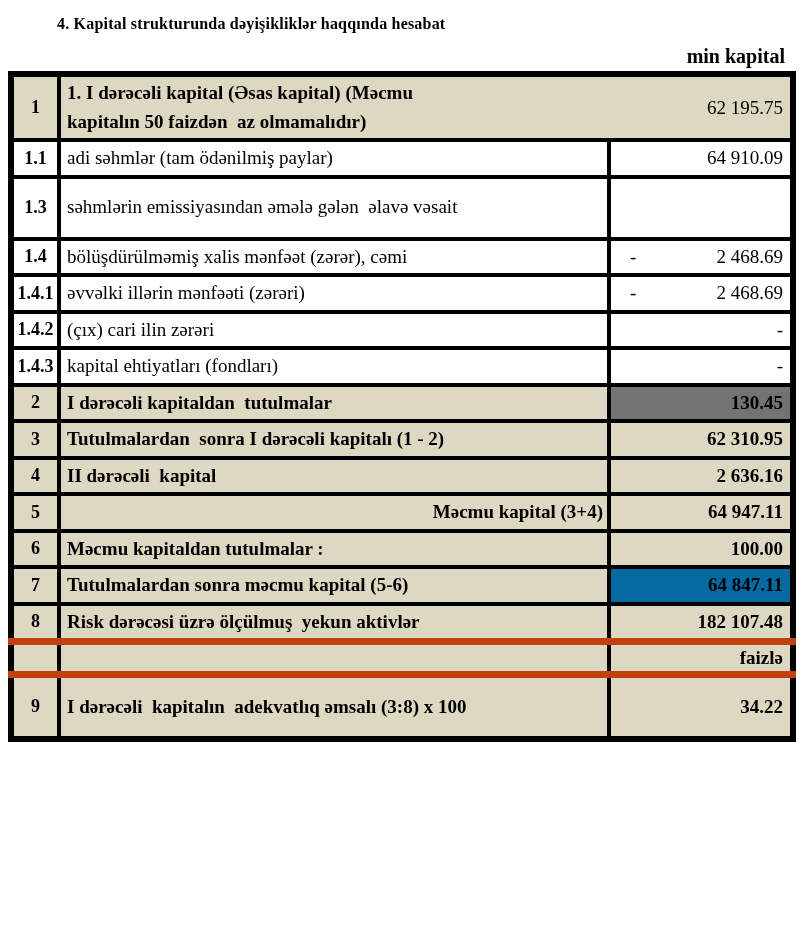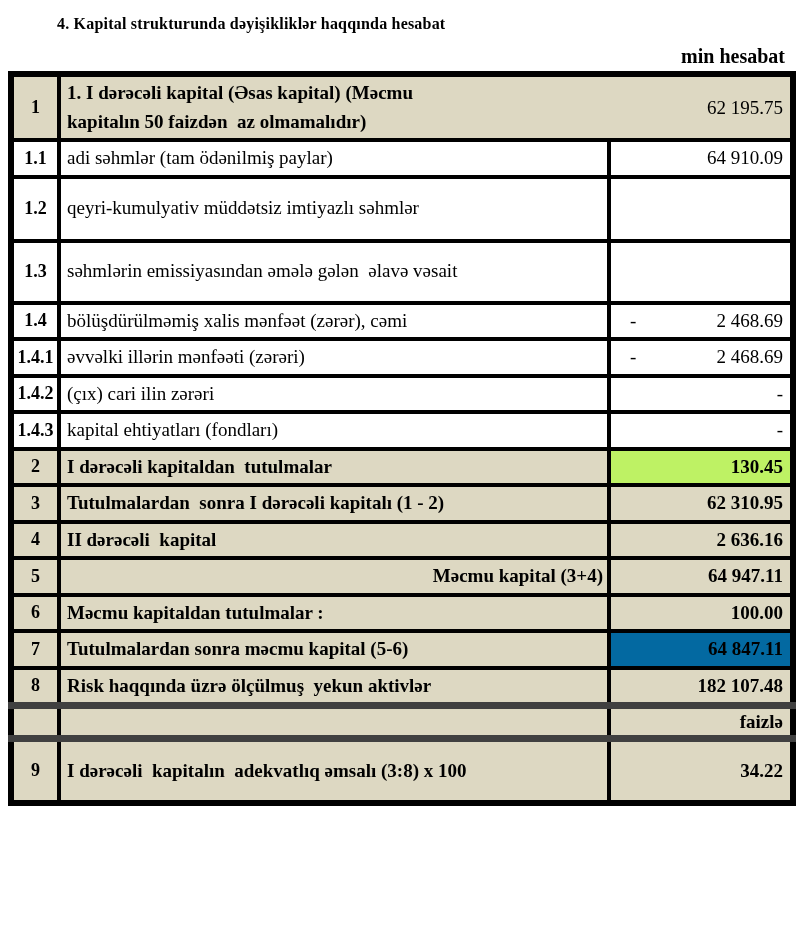--- a/index.html
+++ b/index.html
@@ -42,21 +42,21 @@
   }
   col.c1 { width: 48px; }
   col.c2 { width: 550px; }
   col.c3 { width: 184px; }
   td {
     border: 4px solid #000000;
     vertical-align: middle;
     font-size: 19px;
     overflow: hidden;
   }
-  tr.thick-top td { border-top: 7px solid #404040; }
+  tr.thick-top td { border-top: 7px solid #c2410c; }
   td.cell-num {
     text-align: center;
     font-weight: 700;
     font-size: 18px;
     padding: 0 1px;
   }
   td.cell-label {
     padding: 2px 4px 2px 6px;
     white-space: pre-wrap;
     line-height: 1.5;
@@ -71,43 +71,38 @@
   .minus {
     float: left;
     padding-left: 15px;
   }
 </style>
 </head>
 <body>
 
 <div class="page">
   <div class="title">4. Kapital strukturunda dəyişikliklər haqqında hesabat</div>
-  <div class="unit-label">min hesabat</div>
+  <div class="unit-label">min kapital</div>
   <table class="capital">
     <colgroup>
       <col class="c1">
       <col class="c2">
       <col class="c3">
     </colgroup>
     <tbody>
         <tr style="height: 66px;">
           <td class="cell-num" style="background: rgb(221, 216, 194);">1</td>
           <td class="cell-label b no-divider" style="background: rgb(221, 216, 194);">1. I dərəcəli kapital (Əsas kapital) (Məcmu
 kapitalın 50 faizdən  az olmamalıdır)</td>
           <td class="cell-val" style="background: rgb(221, 216, 194);">62 195.75</td>
         </tr>
         <tr style="height: 32px;">
           <td class="cell-num">1.1</td>
           <td class="cell-label">adi səhmlər (tam ödənilmiş paylar)</td>
           <td class="cell-val">64 910.09</td>
-        </tr>
-        <tr style="height: 64px;">
-          <td class="cell-num">1.2</td>
-          <td class="cell-label">qeyri-kumulyativ müddətsiz imtiyazlı səhmlər</td>
-          <td class="cell-val"></td>
         </tr>
         <tr style="height: 62px;">
           <td class="cell-num">1.3</td>
           <td class="cell-label">səhmlərin emissiyasından əmələ gələn  əlavə vəsait</td>
           <td class="cell-val"></td>
         </tr>
         <tr style="height: 30px;">
           <td class="cell-num">1.4</td>
           <td class="cell-label">bölüşdürülməmiş xalis mənfəət (zərər), cəmi</td>
           <td class="cell-val"><span class="minus">-</span><span>2 468.69</span></td>
@@ -123,21 +118,21 @@
           <td class="cell-val">-</td>
         </tr>
         <tr style="height: 28px;">
           <td class="cell-num">1.4.3</td>
           <td class="cell-label">kapital ehtiyatları (fondları)</td>
           <td class="cell-val">-</td>
         </tr>
         <tr style="height: 30px;">
           <td class="cell-num" style="background: rgb(221, 216, 194);">2</td>
           <td class="cell-label b" style="background: rgb(221, 216, 194);">I dərəcəli kapitaldan  tutulmalar</td>
-          <td class="cell-val b" style="background: #bef264;">130.45</td>
+          <td class="cell-val b" style="background: #737373;">130.45</td>
         </tr>
         <tr style="height: 30px;">
           <td class="cell-num" style="background: rgb(221, 216, 194);">3</td>
           <td class="cell-label b" style="background: rgb(221, 216, 194);">Tutulmalardan  sonra I dərəcəli kapitalı (1 - 2)</td>
           <td class="cell-val b" style="background: rgb(221, 216, 194);">62 310.95</td>
         </tr>
         <tr style="height: 30px;">
           <td class="cell-num" style="background: rgb(221, 216, 194);">4</td>
           <td class="cell-label b" style="background: rgb(221, 216, 194);">II dərəcəli  kapital</td>
           <td class="cell-val b" style="background: rgb(221, 216, 194);">2 636.16</td>
@@ -152,21 +147,21 @@
           <td class="cell-label b" style="background: rgb(221, 216, 194);">Məcmu kapitaldan tutulmalar :</td>
           <td class="cell-val b" style="background: rgb(221, 216, 194);">100.00</td>
         </tr>
         <tr style="height: 30px;">
           <td class="cell-num" style="background: rgb(221, 216, 194);">7</td>
           <td class="cell-label b" style="background: rgb(221, 216, 194);">Tutulmalardan sonra məcmu kapital (5-6)</td>
           <td class="cell-val b" style="background: #0369a1;">64 847.11</td>
         </tr>
         <tr style="height: 30px;">
           <td class="cell-num" style="background: rgb(221, 216, 194);">8</td>
-          <td class="cell-label b" style="background: rgb(221, 216, 194);">Risk haqqında üzrə ölçülmuş  yekun aktivlər</td>
+          <td class="cell-label b" style="background: rgb(221, 216, 194);">Risk dərəcəsi üzrə ölçülmuş  yekun aktivlər</td>
           <td class="cell-val b" style="background: rgb(221, 216, 194);">182 107.48</td>
         </tr>
         <tr class="thick-top" style="height: 30px;">
           <td class="cell-num" style="background: rgb(221, 216, 194);"></td>
           <td class="cell-label b" style="background: rgb(221, 216, 194);"></td>
           <td class="cell-val b" style="background: rgb(221, 216, 194);">faizlə</td>
         </tr>
         <tr class="thick-top" style="height: 64px;">
           <td class="cell-num" style="background: rgb(221, 216, 194);">9</td>
           <td class="cell-label b" style="background: rgb(221, 216, 194);">I dərəcəli  kapitalın  adekvatlıq əmsalı (3:8) x 100</td>

